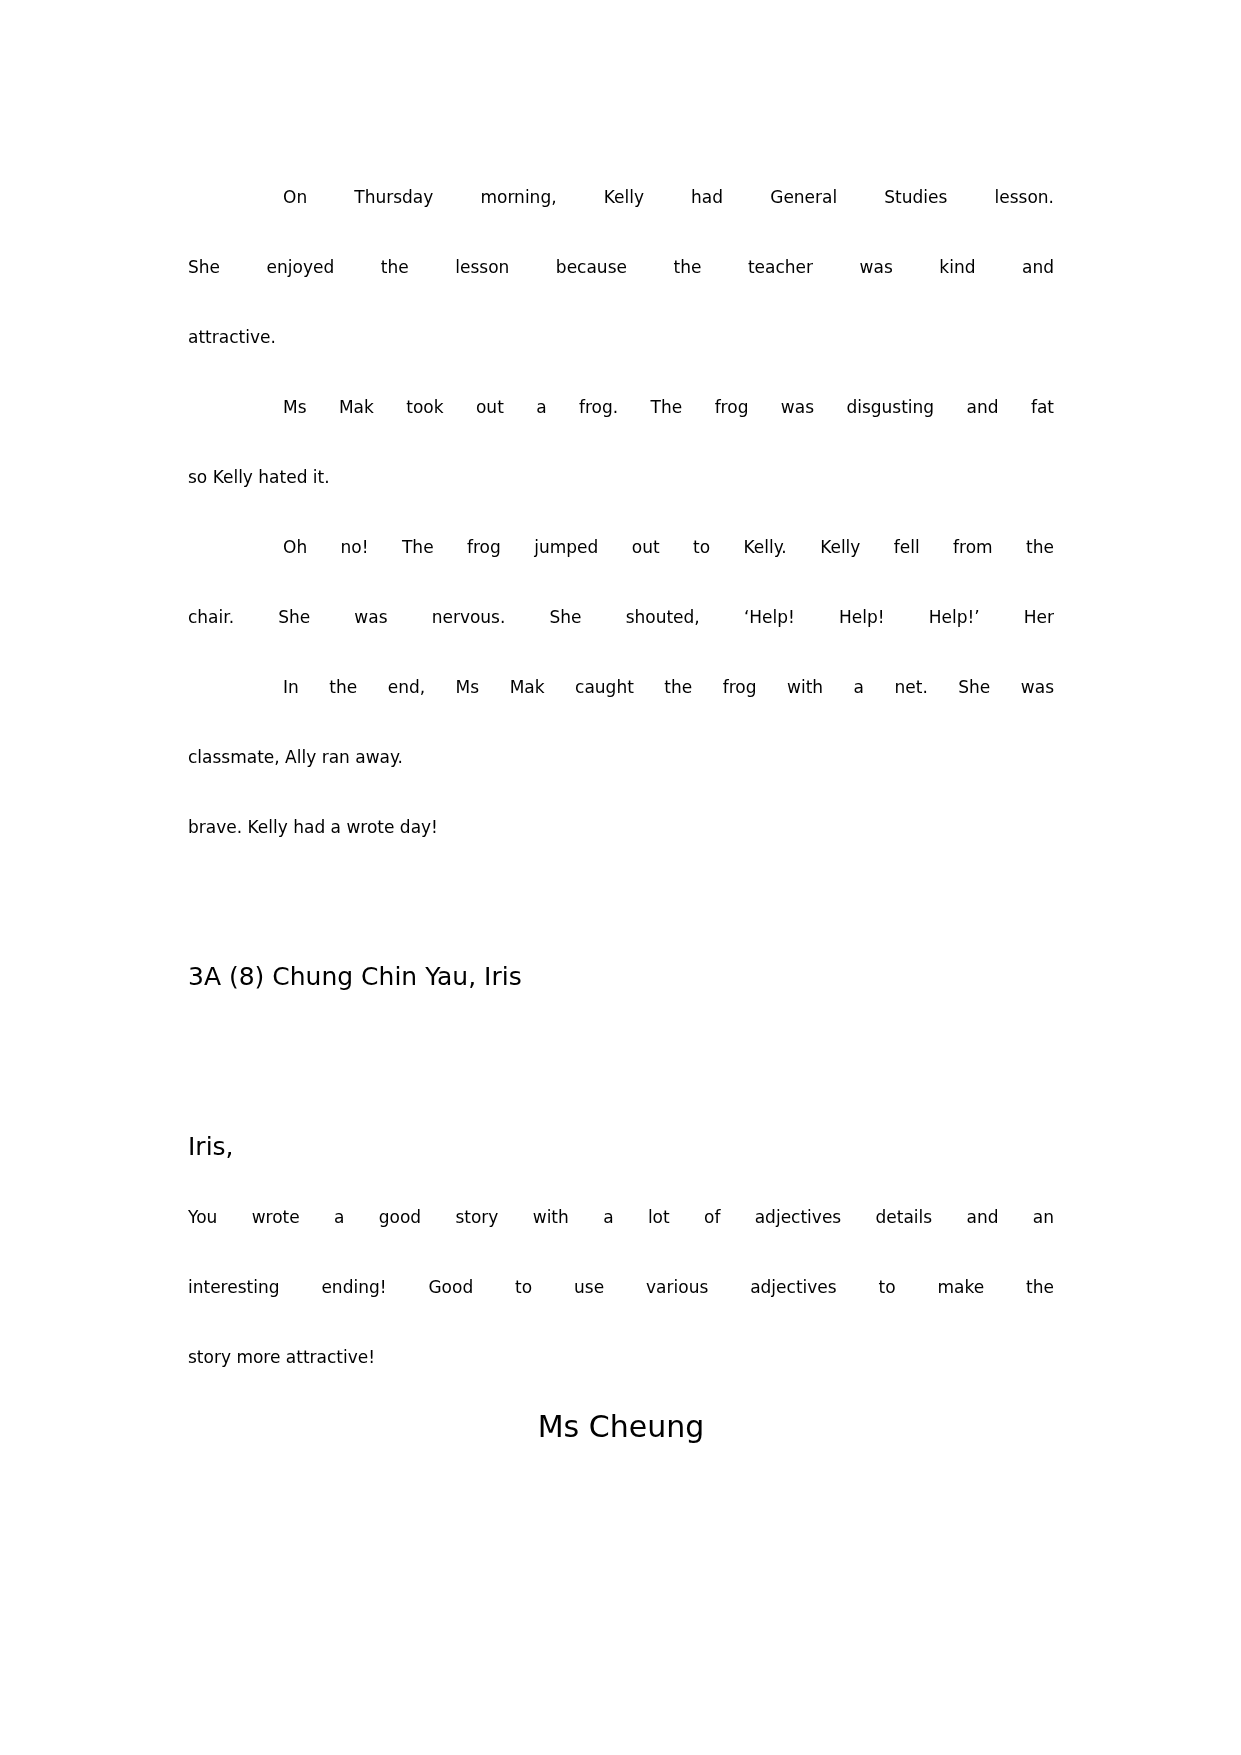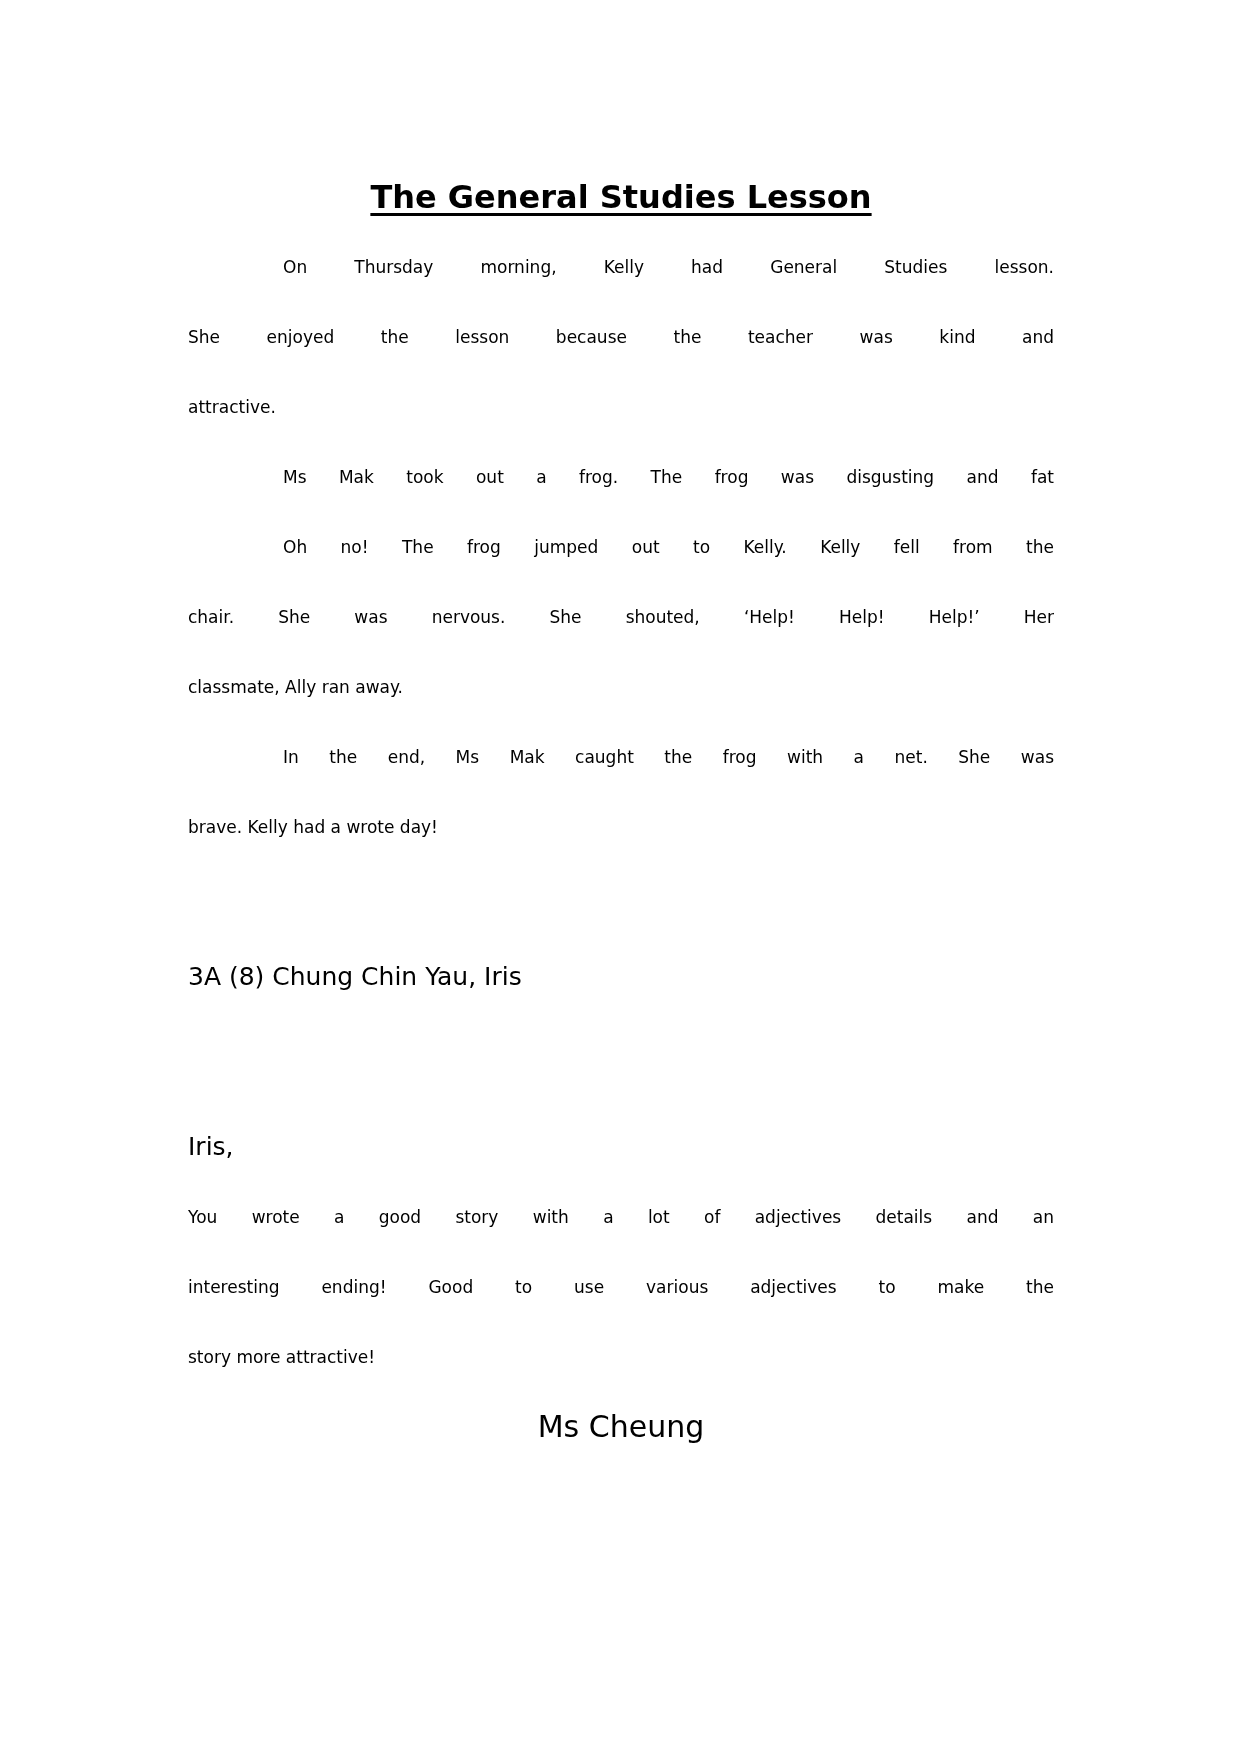--- a/index.html
+++ b/index.html
@@ -53,31 +53,31 @@
     font-size: 30px;
     line-height: 70px;
     text-align: center;
   }
 </style>
 </head>
 <body>
 
 <div class="page">
 
-  <div class="title">The General Studies Lesson</div>
 
   <div class="story-body">
       <div class="line first just">On Thursday morning, Kelly had General Studies lesson.</div>
       <div class="line just">She enjoyed the lesson because the teacher was kind and</div>
       <div class="line">attractive.</div>
       <div class="line first just">Ms Mak took out a frog. The frog was disgusting and fat</div>
+      <div class="line">so Kelly hated it.</div>
       <div class="line first just">Oh no! The frog jumped out to Kelly. Kelly fell from the</div>
       <div class="line just">chair. She was nervous. She shouted, ‘Help! Help! Help!’ Her</div>
+      <div class="line first just">In the end, Ms Mak caught the frog with a net. She was</div>
       <div class="line">classmate, Ally ran away.</div>
-      <div class="line first just">In the end, Ms Mak caught the frog with a net. She was</div>
       <div class="line">brave. Kelly had a wrote day!</div>
     </div>
 
   <div class="signature-line">3A (8) Chung Chin Yau, Iris</div>
 
   <div class="salutation-line">Iris,</div>
 
   <div class="feedback-body">
       <div class="line just">You wrote a good story with a lot of adjectives details and an</div>
       <div class="line just">interesting ending! Good to use various adjectives to make the</div>

